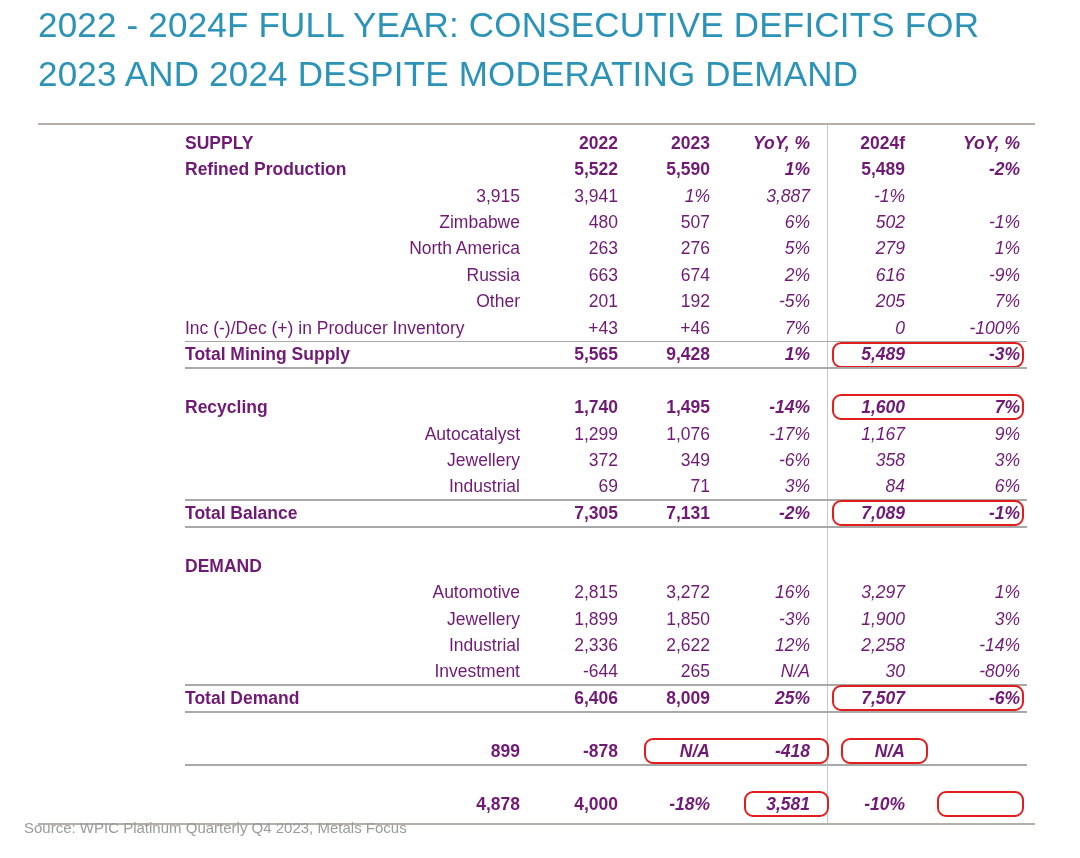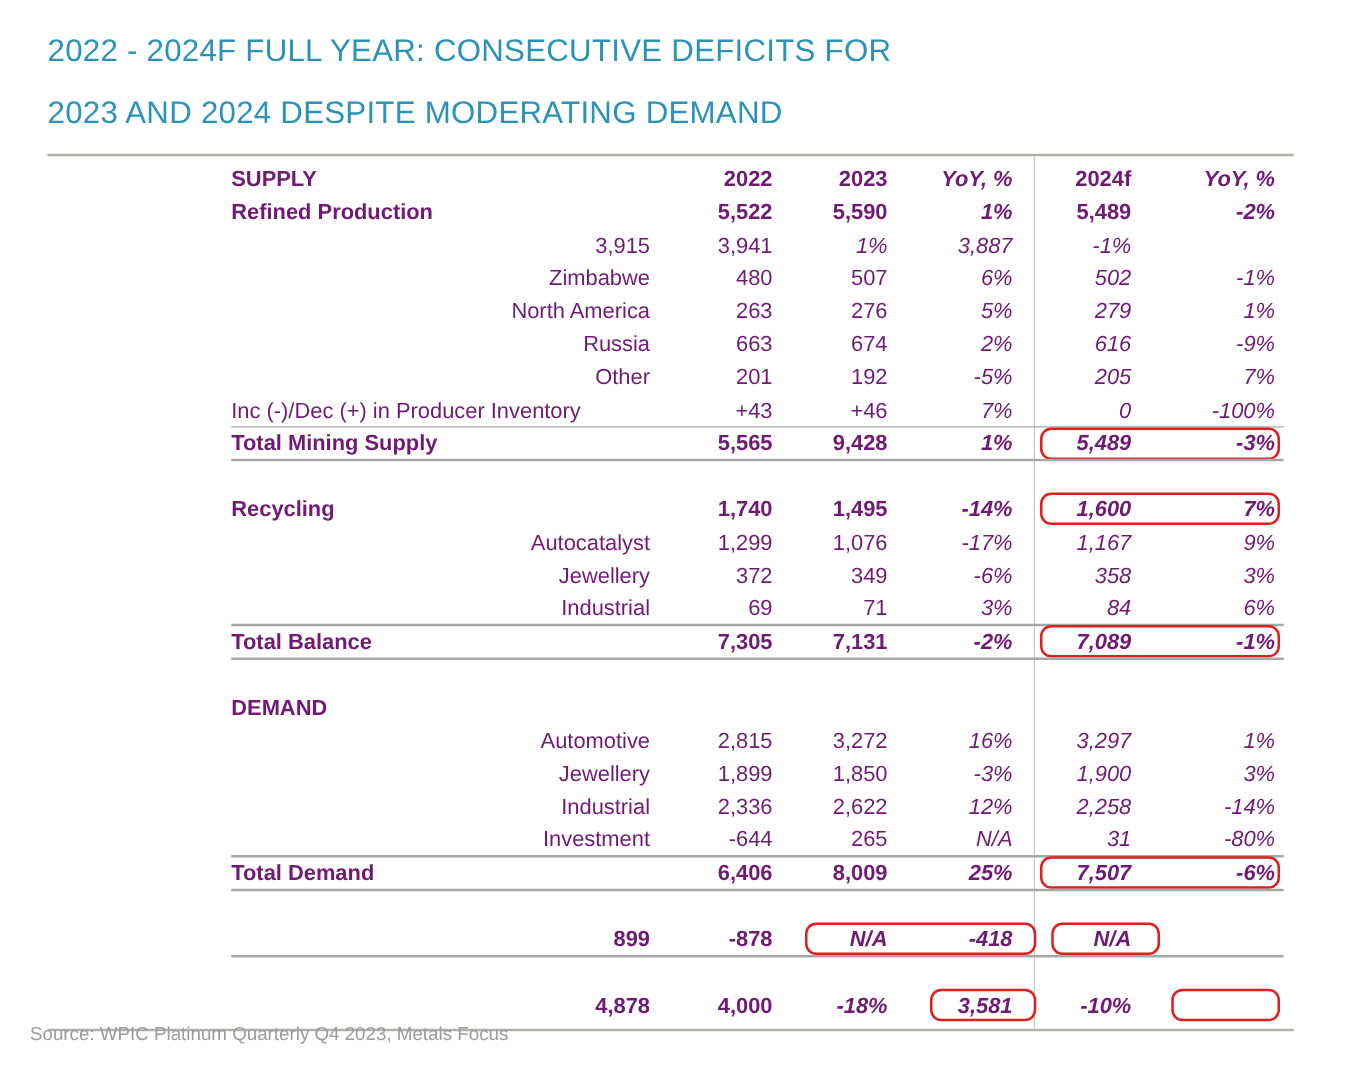--- a/index.html
+++ b/index.html
@@ -1,22 +1,22 @@
 <!DOCTYPE html>
 <html style="--accent: #2b93b8; --highlight: #e11d1d;"><head>
 <meta charset="utf-8">
 <style>
   * { margin:0; padding:0; box-sizing:border-box; }
   html,body { width:1080px; height:858px; background:#ffffff; overflow:hidden;
               font-family:"Liberation Sans","DejaVu Sans",sans-serif; }
   #stage { position:relative; width:1080px; height:858px; background:#fff; }
 
   
-  #title { position:absolute; left:38px; top:17px; width:1010px;
-           font-size:25px; line-height:49px; font-weight:400; letter-spacing:.2px;
+  #title { position:absolute; left:38px; top:0; width:1010px;
+           font-size:35px; line-height:49px; font-weight:400; letter-spacing:.2px;
            color:var(--accent,#2b93b8); }
 
   
   #table { position:absolute; left:38px; top:123px; width:997px;
            border-top:2px solid #b3afa9; border-bottom:2px solid #b3afa9;
            padding-top:5px; padding-bottom:6px;
            font-size:17.5px; color:#701a75; }
   #col-divider { position:absolute; left:789px; top:0; bottom:0; width:1px;
                  background:#c9c9c9; }
   .row { position:relative; display:grid;
@@ -208,21 +208,21 @@
           <div class="c c2">2,622</div>
           <div class="c c3">12%</div>
           <div class="c c4">2,258</div>
           <div class="c c5">-14%</div>
         </div>
         <div class="row sub">
           <div class="label">Investment</div>
           <div class="c c1">-644</div>
           <div class="c c2">265</div>
           <div class="c c3">N/A</div>
-          <div class="c c4">31</div>
+          <div class="c c4">30</div>
           <div class="c c5">-80%</div>
         </div>
         <div class="row total rule-top rule-bot">
           <div class="label">Total Demand</div>
           <div class="c c1">6,406</div>
           <div class="c c2">8,009</div>
           <div class="c c3">25%</div>
           <div class="c c4">7,507</div>
           <div class="c c5">-6%</div>
           <div class="hlbox c4c5"></div>

